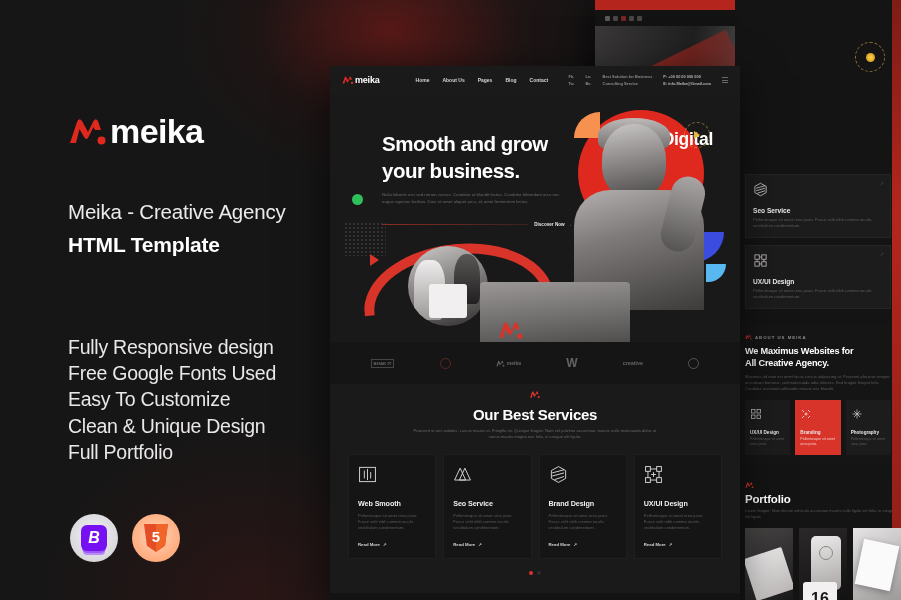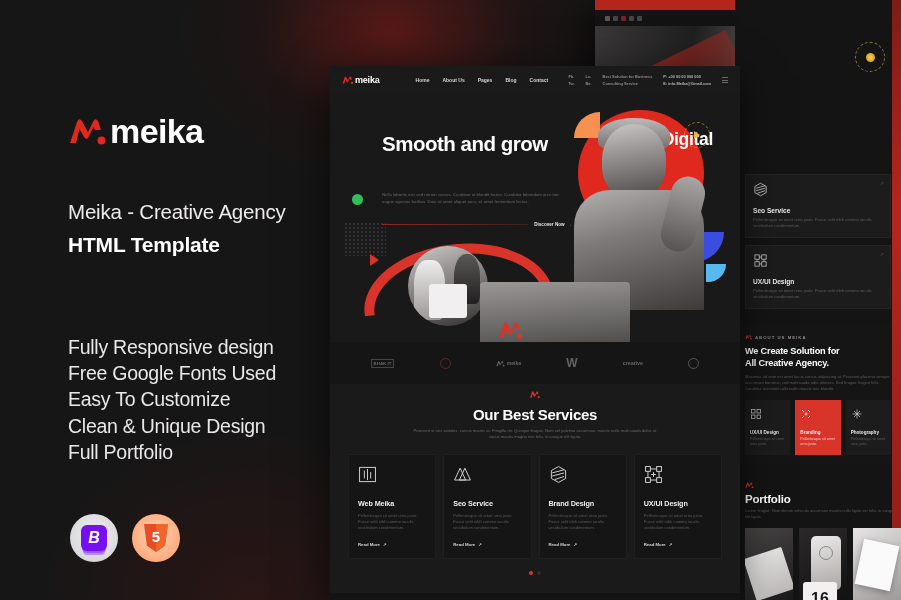--- a/index.html
+++ b/index.html
@@ -303,21 +303,21 @@
       </div>
 
       <div class="mr-about">
         <div class="mr-tag">
           <svg width="7" height="6" viewBox="0 0 40 30">
               <path d="M2 27 L9 6 Q11 1 14 5 L20 16 L25 6 Q27 1 30 5 L33 14 L27 14 L25.5 11 L20.5 21 Q18.5 25 16 21 L11.5 13 L8 27 Z" fill="#d8342a"></path>
               <circle cx="33.5" cy="24.5" r="4" fill="#d8342a"></circle>
             </svg>
           <b>ABOUT US MEIKA</b>
         </div>
-        <div class="mr-h">We Create Solution for</div>
+        <div class="mr-h">We Maximus Websites for</div>
         <div class="mr-h">All Creative Agency.</div>
         <div class="mr-p">Maximus ad ante est amet lacus cursus adipiscing at. Praesent placerat semper accumsan bonorus, sed malesuada odio ultricies. Sed feugiat feugiat felis. Curabitur euismod sollicitudin mauris nec blandit.</div>
         <div class="mr-tri">
           <div>
             <svg width="12" height="12" viewBox="0 0 24 24" fill="none" stroke="#cfcbcb" stroke-width="1.4">
                 <rect x="3" y="3" width="7" height="7"></rect>
                 <rect x="14" y="3" width="7" height="7"></rect>
                 <rect x="3" y="14" width="7" height="7"></rect>
                 <rect x="14" y="14" width="7" height="7"></rect>
               </svg>
@@ -424,20 +424,21 @@
         <div class="mm-redarc"></div>
         <div class="mm-tri"></div>
         <div class="mm-green"></div>
         <div class="mm-circ">
           <div class="p1"></div>
           <div class="p2"></div>
           <div class="mon"></div>
         </div>
         <div class="mm-h1">
           <span>Smooth and grow</span><br>
+          <span>your business.</span>
         </div>
         <div class="mm-p">Nulla lobortis orci sed rutrum cursus. Curabitur at blandit lectus. Curabitur bibendum arcu nec augue egestas facilisis. Duis sit amet aliquet arcu, sit amet fermentum lectus.</div>
         <div class="mm-cta">
           <span class="line"></span>
           <span class="btn">Discover Now</span>
           <span style="color:#bdb9b9;font-size:4.4px;margin-left:3px;">→</span>
         </div>
         <div class="mm-laptop">
           <svg class="mk" viewBox="0 0 40 30">
               <path d="M2 27 L9 6 Q11 1 14 5 L20 16 L25 6 Q27 1 30 5 L33 14 L27 14 L25.5 11 L20.5 21 Q18.5 25 16 21 L11.5 13 L8 27 Z" fill="#d8342a"></path>
@@ -478,21 +479,21 @@
           </svg>
         <div class="mm-st">Our Best Services</div>
         <div class="mm-sp">Praesent ut orci sodales, cursus mauris at. Fringilla mi. Quisque feugiat. Nam vel pulvinar accumsan, mauris nulla malesuada dolor, at varius mauris magna nec felis, in congue elit ligula.</div>
         <div class="mm-cards">
 
           <div class="mm-card">
             <svg class="ic" viewBox="0 0 24 24" fill="none" stroke="#dad6d6" stroke-width="1.2">
               <rect x="2" y="3" width="20" height="18"></rect>
                 <path d="M8 7v10M12 5v14M16 9v8"></path>
             </svg>
-            <div class="t">Web Meika</div>
+            <div class="t">Web Smooth</div>
             <div class="d">Pellentesque sit amet urna justo. Fusce velit nibh commo iaculis vestibulum condimentum.</div>
             <div class="rm">
               <span>Read More</span>
               <span>↗</span>
             </div>
           </div>
 
           <div class="mm-card">
             <svg class="ic" viewBox="0 0 24 24" fill="none" stroke="#dad6d6" stroke-width="1.2">
               <path d="M9 4 2 19h14z"></path>

